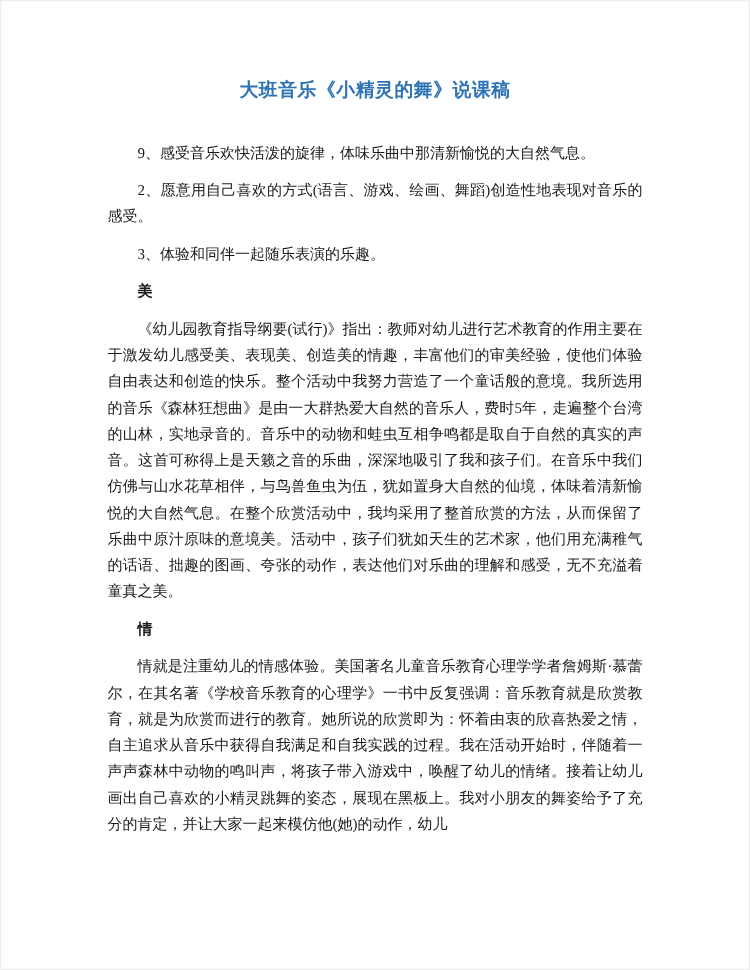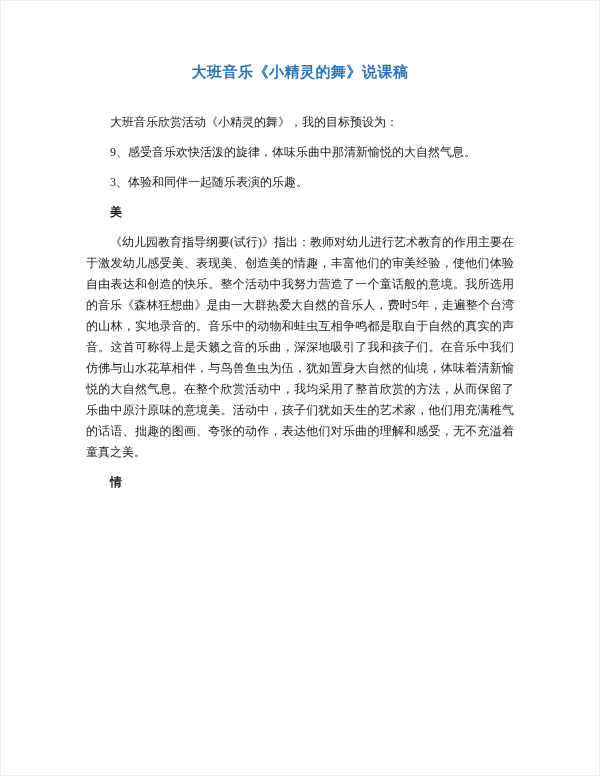--- a/index.html
+++ b/index.html
@@ -41,20 +41,21 @@
   .para.heading {
     font-weight: bold;
   }
 </style>
 </head>
 <body>
 
 <div class="page">
   <h1 class="doc-title" style="color: rgb(46, 116, 181);">大班音乐《小精灵的舞》说课稿</h1>
   <div>
-      <p class="para body">大班音乐欣赏活动《小精灵的舞》，我的目标预设为：</p>
       <p class="para list">9、感受音乐欢快活泼的旋律，体味乐曲中那清新愉悦的大自然气息。</p>
+      <p class="para list">2、愿意用自己喜欢的方式(语言、游戏、绘画、舞蹈)创造性地表现对音乐的感受。</p>
       <p class="para list">3、体验和同伴一起随乐表演的乐趣。</p>
       <p class="para heading">美</p>
       <p class="para body">《幼儿园教育指导纲要(试行)》指出：教师对幼儿进行艺术教育的作用主要在于激发幼儿感受美、表现美、创造美的情趣，丰富他们的审美经验，使他们体验自由表达和创造的快乐。整个活动中我努力营造了一个童话般的意境。我所选用的音乐《森林狂想曲》是由一大群热爱大自然的音乐人，费时5年，走遍整个台湾的山林，实地录音的。音乐中的动物和蛙虫互相争鸣都是取自于自然的真实的声音。这首可称得上是天籁之音的乐曲，深深地吸引了我和孩子们。在音乐中我们仿佛与山水花草相伴，与鸟兽鱼虫为伍，犹如置身大自然的仙境，体味着清新愉悦的大自然气息。在整个欣赏活动中，我均采用了整首欣赏的方法，从而保留了乐曲中原汁原味的意境美。活动中，孩子们犹如天生的艺术家，他们用充满稚气的话语、拙趣的图画、夸张的动作，表达他们对乐曲的理解和感受，无不充溢着童真之美。</p>
       <p class="para heading">情</p>
+      <p class="para body">情就是注重幼儿的情感体验。美国著名儿童音乐教育心理学学者詹姆斯·慕蕾尔，在其名著《学校音乐教育的心理学》一书中反复强调：音乐教育就是欣赏教育，就是为欣赏而进行的教育。她所说的欣赏即为：怀着由衷的欣喜热爱之情，自主追求从音乐中获得自我满足和自我实践的过程。我在活动开始时，伴随着一声声森林中动物的鸣叫声，将孩子带入游戏中，唤醒了幼儿的情绪。接着让幼儿画出自己喜欢的小精灵跳舞的姿态，展现在黑板上。我对小朋友的舞姿给予了充分的肯定，并让大家一起来模仿他(她)的动作，幼儿</p>
     </div>
 </div>
 
 </body></html>

